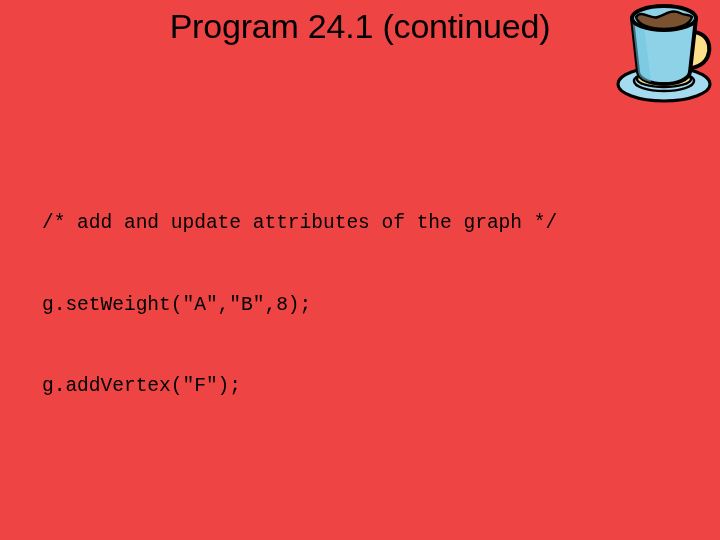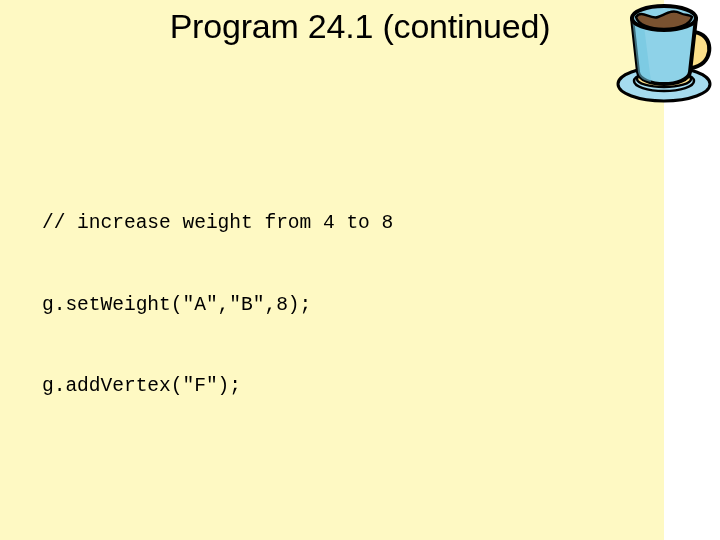--- a/index.html
+++ b/index.html
@@ -13,23 +13,23 @@
     position: relative;
     overflow: hidden;
     font-family: "Liberation Sans", sans-serif;
     color: #000000;
   }
 
   #slide {
     position: absolute;
     left: 0;
     top: 0;
-    width: 664px;
+    width: 720px;
     height: 540px;
-    background: #fef9c3;
+    background: #ef4444;
   }
 
   
   #slide-title {
     position: absolute;
     left: 0;
     top: 4px;
     width: 720px;
     text-align: center;
     font-family: "Liberation Sans", sans-serif;
@@ -102,21 +102,21 @@
       <ellipse cx="52" cy="18" rx="32" ry="12" fill="#8ed2e8" stroke="#000000" stroke-width="4"></ellipse>
 
       <path d="M24 17 C30 9 38 20 46 17 C54 14 60 9 68 13 C74 16 78 14 80 17
                C78 25 66 29 52 29 C38 29 26 25 24 17 Z" fill="#7a5230" stroke="#000000" stroke-width="2.5" stroke-linejoin="round"></path>
     </svg>
   </div>
 
   <div id="code-body">
 
     <div class="code-block">
-      <div class="code-line">// increase weight from 4 to 8</div>
+      <div class="code-line">/* add and update attributes of the graph */</div>
       <div class="code-line">g.setWeight("A","B",8);</div>
       <div class="code-line">g.addVertex("F");</div>
       
       
     </div>
 
     
 
     
 

